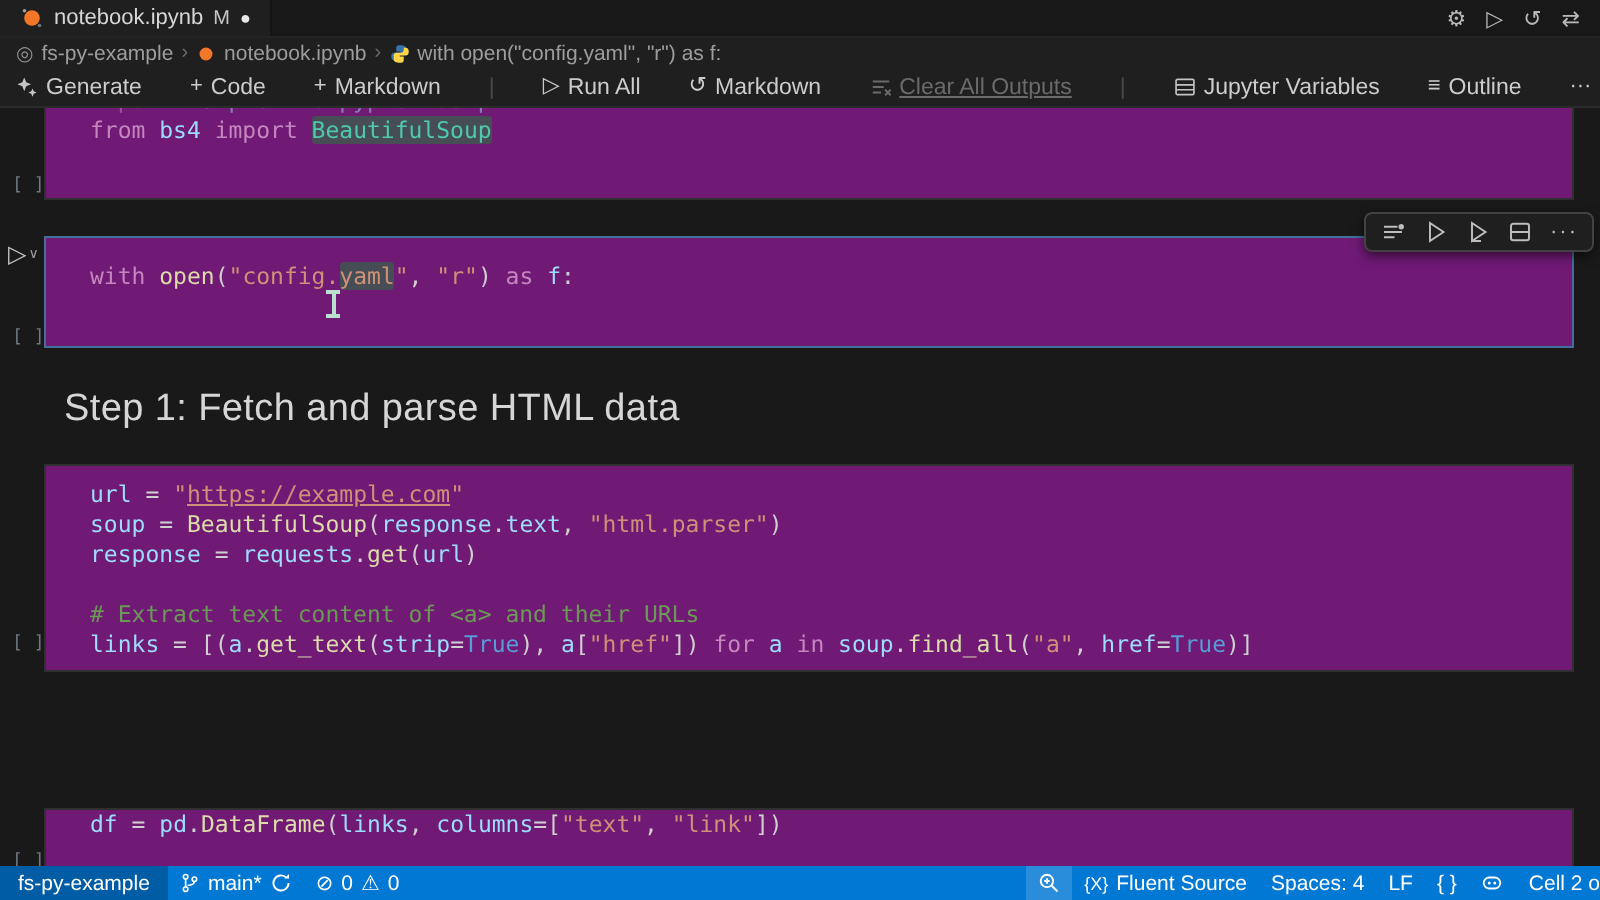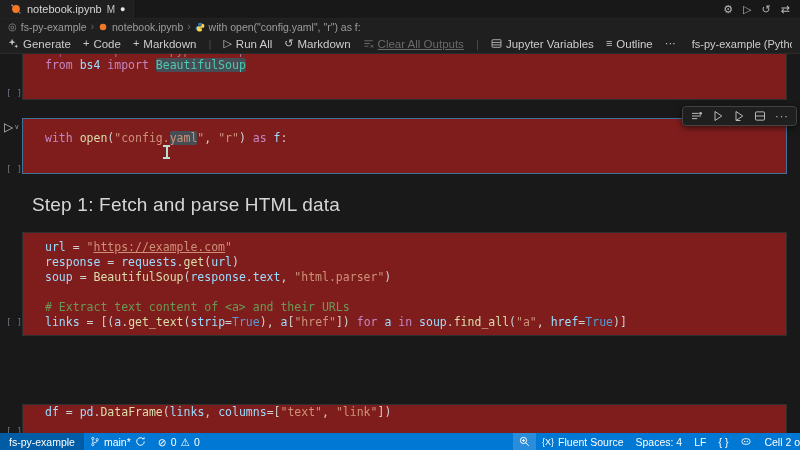--- a/index.html
+++ b/index.html
@@ -16,30 +16,30 @@
   .tab-actions span { cursor:pointer; }
 
   
   .crumbs { height:15px; background:#1f1f1f; display:flex; align-items:center; gap:4px; padding:0 8px;
     color:#9d9d9d; font-size:10.5px; white-space:nowrap; }
   .crumb-sep { color:#6b6b6b; font-size:10px; }
   .crumb-ico { font-size:10px; color:#8f8f8f; }
 
   
   .nbtoolbar { height:20px; background:#1f1f1f; border-bottom:1px solid #2b2b2b; display:flex; align-items:center;
-    gap:12px; padding:0 8px; color:#cccccc; font-size:11.5px; white-space:nowrap; }
+    gap:24px; padding:0 8px; color:#cccccc; font-size:11.5px; white-space:nowrap; }
   .tb-item { display:flex; align-items:center; gap:4px; cursor:pointer; }
   .tb-item.disabled { color:#6a6a6a;text-decoration:underline; }
   .tb-sep { color:#4a4a4a; }
   .tb-ico { font-size:11px; line-height:1; }
   .kernel { margin-left:auto; display:flex; align-items:center; gap:4px; overflow:hidden; font-size:11px; color:#cccccc;}
 
   
   .notebook { position:relative; height:379px; background:#191919; overflow:hidden; }
-  .codecell { position:absolute; left:22px; right:13px; background:#7f1d1d; border:1px solid #2f2f2f; }
+  .codecell { position:absolute; left:22px; right:13px; background:#701a75; border:1px solid #2f2f2f; }
   .codecell.active { border:1px solid #41719c; }
   .codecell .code { padding-left:22px; }
   .line { font-family:"DejaVu Sans Mono", monospace; font-size:11.5px; line-height:15px; height:15px; white-space:pre; }
   .clip-line { height:5px; overflow:hidden; }
   .clip-line .line { margin-top:-10px; opacity:.5; }
   .exec { position:absolute; font-family:"DejaVu Sans Mono", monospace; font-size:9px; color:#6e7681; left:6px; }
 
   .tok-kw  { color:#c586c0; } .tok-var { color:#9cdcfe; } .tok-fn  { color:#dcdcaa; }
   .tok-cls { color:#4ec9b0; } .tok-str { color:#ce9178; } .tok-com { color:#6a9955; }
   .tok-const { color:#569cd6; } .tok-punc { color:#cfcfcf; }
@@ -204,22 +204,22 @@
       <path d="M2 8h12" stroke="#bdbdbd" stroke-width="1.3"></path>
     </svg>
     <span class="ct-more">···</span>
   </div>
 
   <div class="md-heading" style="top:140px;">Step 1: Fetch and parse HTML data</div>
 
   <div class="codecell" style="top:178px; height:104px; padding-top:7px;">
     <div class="code">
       <div class="line"><span class="tok-var">url </span><span class="tok-punc">= </span><span class="tok-str">"</span><span class="tok-str link">https://example.com</span><span class="tok-str">"</span></div>
+      <div class="line"><span class="tok-var">soup </span><span class="tok-punc">= </span><span class="tok-fn">BeautifulSoup</span><span class="tok-punc">(</span><span class="tok-var">response</span><span class="tok-punc">.</span><span class="tok-var">text</span><span class="tok-punc">, </span><span class="tok-str">"html.parser"</span><span class="tok-punc">)</span></div>
       <div class="line"><span class="tok-var">response </span><span class="tok-punc">= </span><span class="tok-var">requests</span><span class="tok-punc">.</span><span class="tok-fn">get</span><span class="tok-punc">(</span><span class="tok-var">url</span><span class="tok-punc">)</span></div>
-      <div class="line"><span class="tok-var">soup </span><span class="tok-punc">= </span><span class="tok-fn">BeautifulSoup</span><span class="tok-punc">(</span><span class="tok-var">response</span><span class="tok-punc">.</span><span class="tok-var">text</span><span class="tok-punc">, </span><span class="tok-str">"html.parser"</span><span class="tok-punc">)</span></div>
       <div class="line">&nbsp;</div>
       <div class="line"><span class="tok-com"># Extract text content of &lt;a&gt; and their URLs</span></div>
       <div class="line"><span class="tok-var">links </span><span class="tok-punc">= [(</span><span class="tok-var">a</span><span class="tok-punc">.</span><span class="tok-fn">get_text</span><span class="tok-punc">(</span><span class="tok-var">strip</span><span class="tok-punc">=</span><span class="tok-const">True</span><span class="tok-punc">), </span><span class="tok-var">a</span><span class="tok-punc">[</span><span class="tok-str">"href"</span><span class="tok-punc">]) </span><span class="tok-kw">for </span><span class="tok-var">a </span><span class="tok-kw">in </span><span class="tok-var">soup</span><span class="tok-punc">.</span><span class="tok-fn">find_all</span><span class="tok-punc">(</span><span class="tok-str">"a"</span><span class="tok-punc">, </span><span class="tok-var">href</span><span class="tok-punc">=</span><span class="tok-const">True</span><span class="tok-punc">)]</span></div>
     </div>
   </div>
   <span class="exec" style="top:263px;">[ ]</span>
 
 
   <div class="codecell" style="top:350px; height:40px; padding-top:0;">
     <div class="code">

